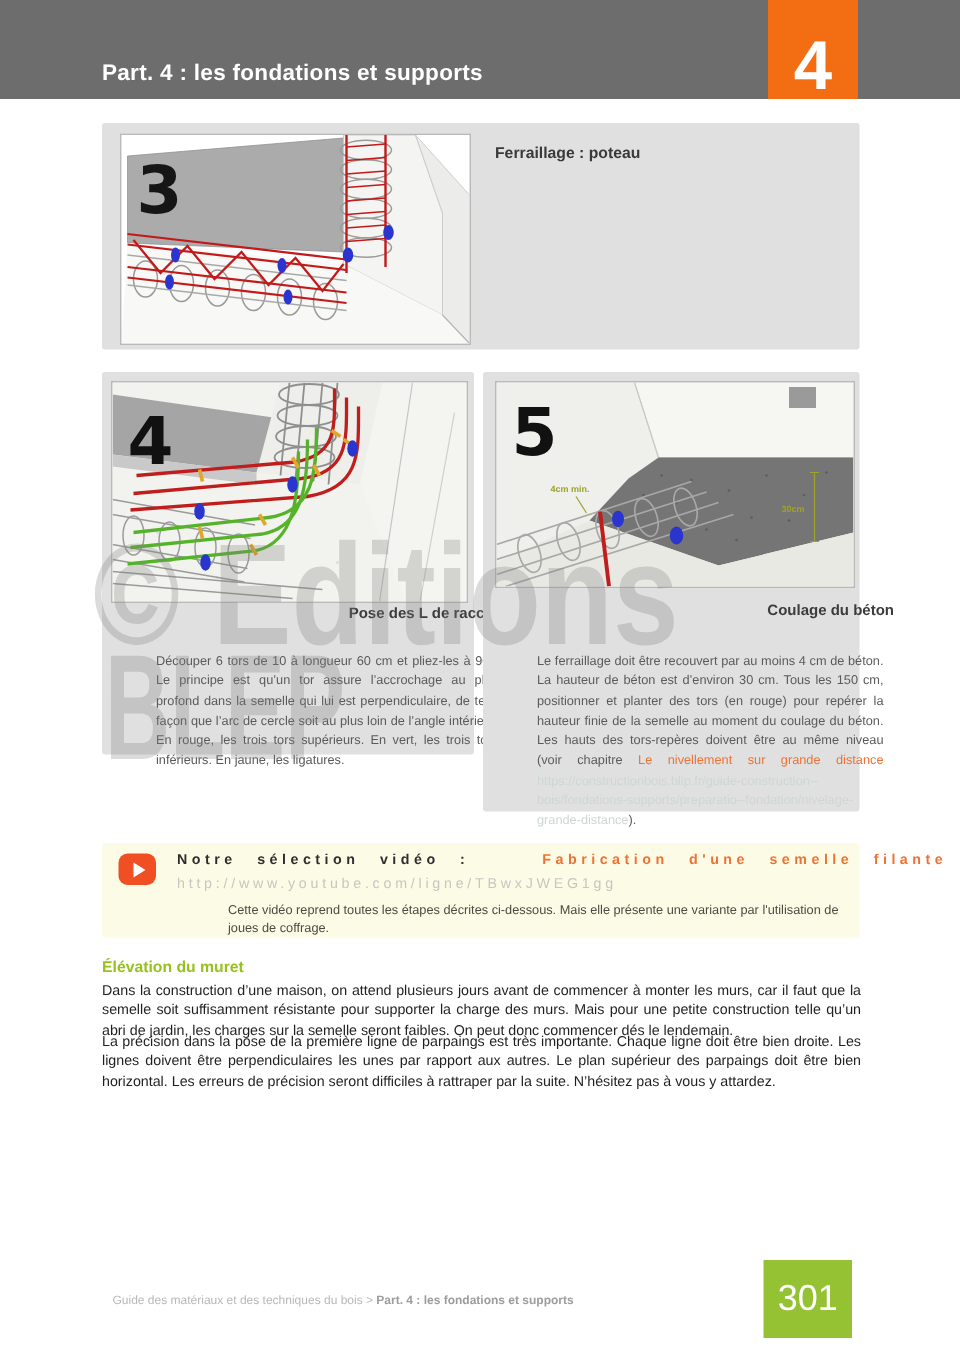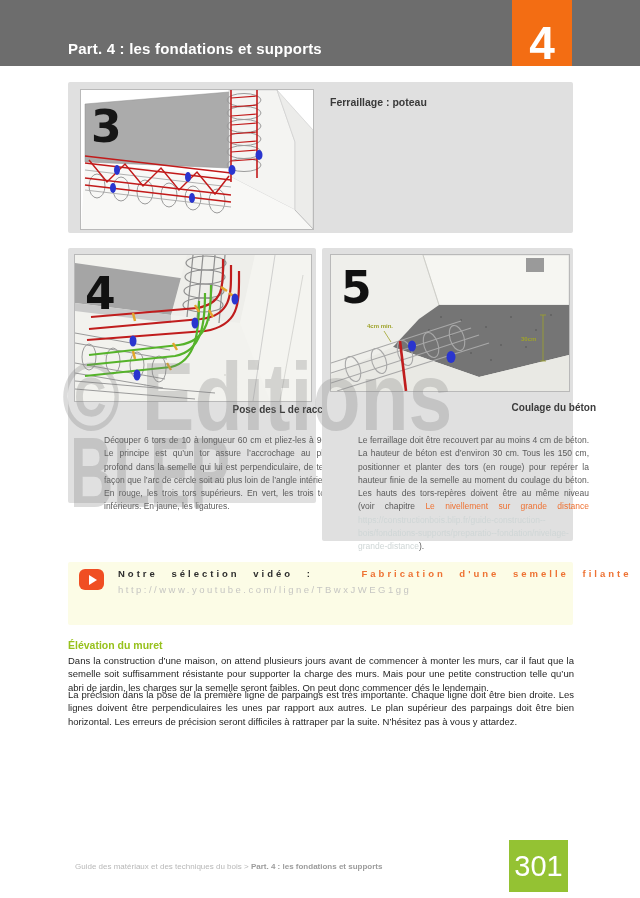--- a/index.html
+++ b/index.html
@@ -51,21 +51,21 @@
   .sec-heading{position:absolute;left:68px;top:639px;font-size:10.5px;font-weight:bold;color:#97c11d;}
   .para{position:absolute;left:68px;width:506px;margin:0;font-size:9.5px;line-height:13.4px;color:#1f1f1f;text-align:justify;}
   .p1{top:654px;}
   .p2{top:688px;}
 
   
   .breadcrumb{position:absolute;left:75px;top:862px;font-size:8px;color:#b8b8b8;}
   .breadcrumb b{color:#9c9c9c;}
   .page-num-box{position:absolute;left:509px;top:840px;width:59px;height:52px;background:#94c233;
                 display:flex;align-items:center;justify-content:center;}
-  .page-num-box span{font-size:29px;color:#ffffff;font-weight:normal;}
+  .page-num-box span{font-size:24px;color:#ffffff;font-weight:normal;}
 
   
   .wm{position:absolute;left:0;top:0;width:640px;height:898px;pointer-events:none;z-index:50;}
   .wm div{position:absolute;font-weight:bold;color:rgba(125,125,125,0.28);transform-origin:left top;white-space:nowrap;}
   .wm-1{left:62px;top:342px;font-size:96px;transform:scaleX(.82);}
   .wm-2{left:70px;top:415px;font-size:100px;transform:scaleX(.60);}
 
   .step-num{font-family:"DejaVu Sans",sans-serif;font-weight:bold;}
 </style>
 </head>
@@ -285,20 +285,21 @@
     <div class="cap-title">Coulage du béton</div>
     <p class="cap-body"><span>Le ferraillage doit être recouvert par au moins 4 cm de béton. La hauteur de béton est d’environ 30 cm. Tous les 150 cm, positionner et planter des tors (en rouge) pour repérer la hauteur finie de la semelle au moment du coulage du béton. Les hauts des tors-repères doivent être au même niveau (voir chapitre </span><span class="cap-link">Le nivellement sur grande distance</span><span class="cap-url"> https://constructionbois.blip.fr/guide-construction--bois/fondations-supports/preparatio--fondation/nivelage-grande-distance</span><span>).</span></p>
   </div>
 
   <div class="video-box">
     <div class="yt-btn">
       <div class="yt-tri"></div>
     </div>
     <div class="vb-line1"><span>Notre sélection vidéo :</span> <span class="vb-title">Fabrication d'une semelle filante</span></div>
     <div class="vb-url">http://www.youtube.com/ligne/TBwxJWEG1gg</div>
+    <div class="vb-note">Cette vidéo reprend toutes les étapes décrites ci-dessous. Mais elle présente une variante par l'utilisation de joues de coffrage.</div>
   </div>
 
   <div class="sec-heading">Élévation du muret</div>
   <p class="para p1">Dans la construction d’une maison, on attend plusieurs jours avant de commencer à monter les murs, car il faut que la semelle soit suffisamment résistante pour supporter la charge des murs. Mais pour une petite construction telle qu’un abri de jardin, les charges sur la semelle seront faibles. On peut donc commencer dés le lendemain.</p>
   <p class="para p2">La précision dans la pose de la première ligne de parpaings est très importante. Chaque ligne doit être bien droite. Les lignes doivent être perpendiculaires les unes par rapport aux autres. Le plan supérieur des parpaings doit être bien horizontal. Les erreurs de précision seront difficiles à rattraper par la suite. N’hésitez pas à vous y attardez.</p>
 
   <div class="breadcrumb"><span>Guide des matériaux et des techniques du bois &gt; </span><b>Part. 4 : les fondations et supports</b></div>
   <div class="page-num-box">
     <span>301</span>
   </div>

